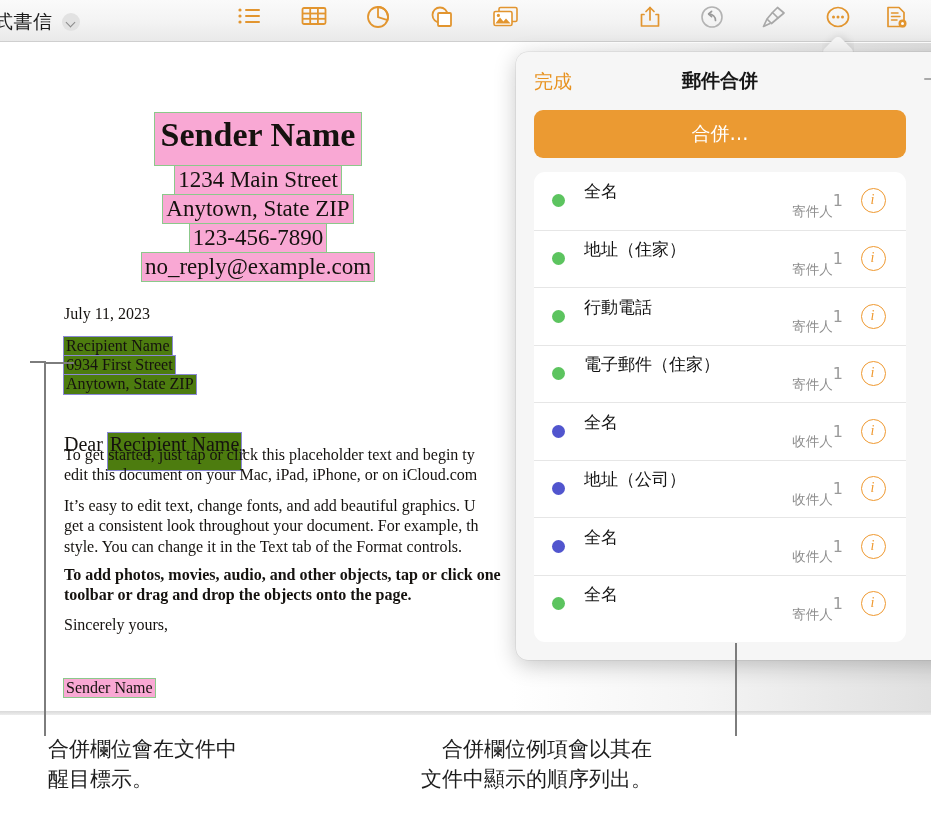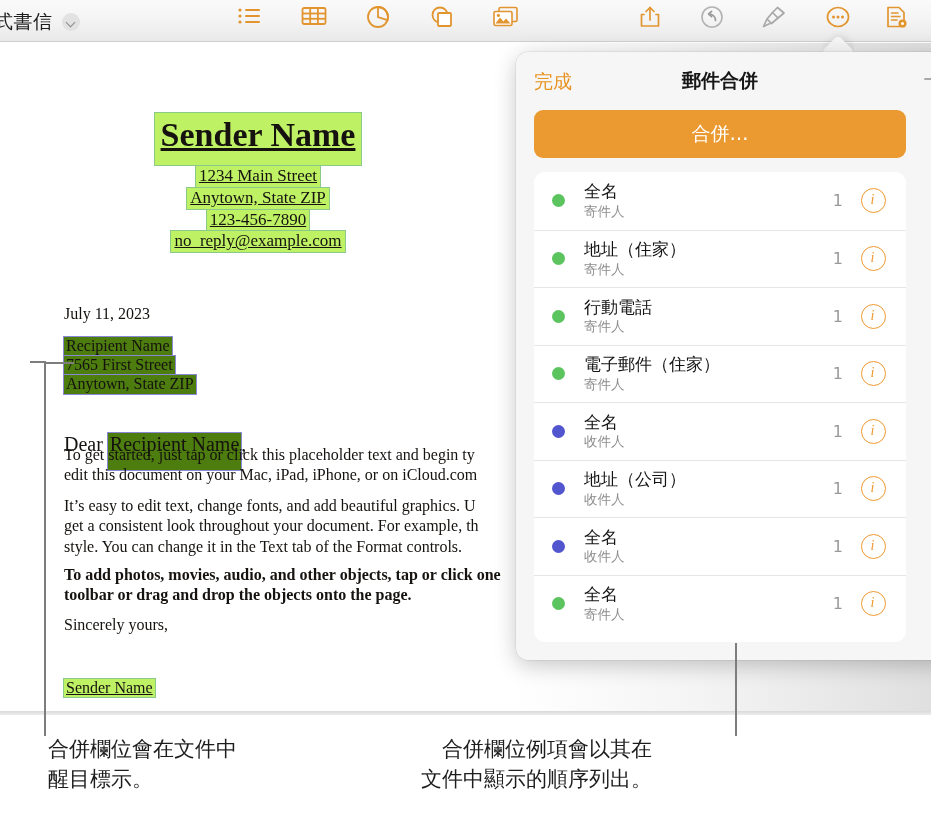--- a/index.html
+++ b/index.html
@@ -49,30 +49,30 @@
   }
   #page-bottom-edge{
     position:absolute;left:0;top:711px;width:931px;height:4px;
     background:linear-gradient(to bottom,#d9d9d9,#ededed);
   }
 
   .doc-text{
     font-family:"Liberation Serif","DejaVu Serif",serif;
     color:#15120f;
   }
-  .hl-green{background:#bef264;outline:1px solid #8bc98b;text-decoration:underline;}
+  .hl-green{background:#f9a8d4;outline:1px solid #8bc98b;}
   .hl-blue{background:#4d7c0f;outline:1px solid #8a88d6;font-family:Liberation Serif, serif;}
 
   #sender-block{position:absolute;left:0;top:0;width:516px;text-align:center;}
   #sender-name{
     display:inline-block;margin-top:70px;
     font-size:34px;font-weight:bold;line-height:1.18;
     padding:2px 6px 10px 6px;
   }
-  .sender-line{display:inline-block;font-size:17px;line-height:1.22;padding:0 3px;}
+  .sender-line{display:inline-block;font-size:23px;line-height:1.22;padding:0 3px;}
   .sender-line-wrap{display:block;margin-top:1px;}
 
   #date-line{position:absolute;left:64px;top:262px;font-size:16px;}
   #recip-block{position:absolute;left:64px;top:294px;}
   #recip-block .rl{display:inline-block;font-size:16px;line-height:1.18;padding:0 2px;}
   #recip-block .rw{display:block;}
 
   #salutation{position:absolute;left:64px;top:370px;font-size:20px;white-space:nowrap;margin-top:20px;}
   #salutation .hl-blue{display:inline-block;padding:0 2px 14px 2px;}
 
@@ -143,20 +143,21 @@
   .field-texts{margin-left:19px;flex:1 1 auto;min-width:0;}
   .field-title{
     font-size:17px;color:#131313;line-height:1.15;
     font-family:"DejaVu Sans","Liberation Sans",sans-serif;
     white-space:nowrap;
   }
   .field-sub{
     font-size:13.5px;color:#8e8e8e;line-height:1.25;margin-top:1px;
     font-family:"DejaVu Sans","Liberation Sans",sans-serif;
     white-space:nowrap;
+    text-align:right;
   }
   .field-count{
     font-size:16px;color:#9a9a9a;margin-right:18px;flex:0 0 auto;
     font-family:"DejaVu Sans","Liberation Sans",sans-serif;
   }
   .info-icon{
     width:23px;height:23px;border-radius:50%;border:1.6px solid #ef9930;
     margin-right:20px;flex:0 0 auto;position:relative;
   }
   .info-icon span{
@@ -334,21 +335,21 @@
     </span>
   </div>
 
   <div id="date-line" class="doc-text">July 11, 2023</div>
 
   <div id="recip-block">
     <span class="rw">
       <span class="rl doc-text hl-blue">Recipient Name</span>
     </span>
     <span class="rw">
-      <span class="rl doc-text hl-blue">7565 First Street</span>
+      <span class="rl doc-text hl-blue">6934 First Street</span>
     </span>
     <span class="rw">
       <span class="rl doc-text hl-blue">Anytown, State ZIP</span>
     </span>
   </div>
 
   <div id="salutation" class="doc-text"><span>Dear </span><span class="hl-blue">Recipient Name</span><span>,</span></div>
 
   <div id="para1" class="body-para doc-text">To get started, just tap or click this placeholder text and begin ty
 edit this document on your Mac, iPad, iPhone, or on iCloud.com</div>

